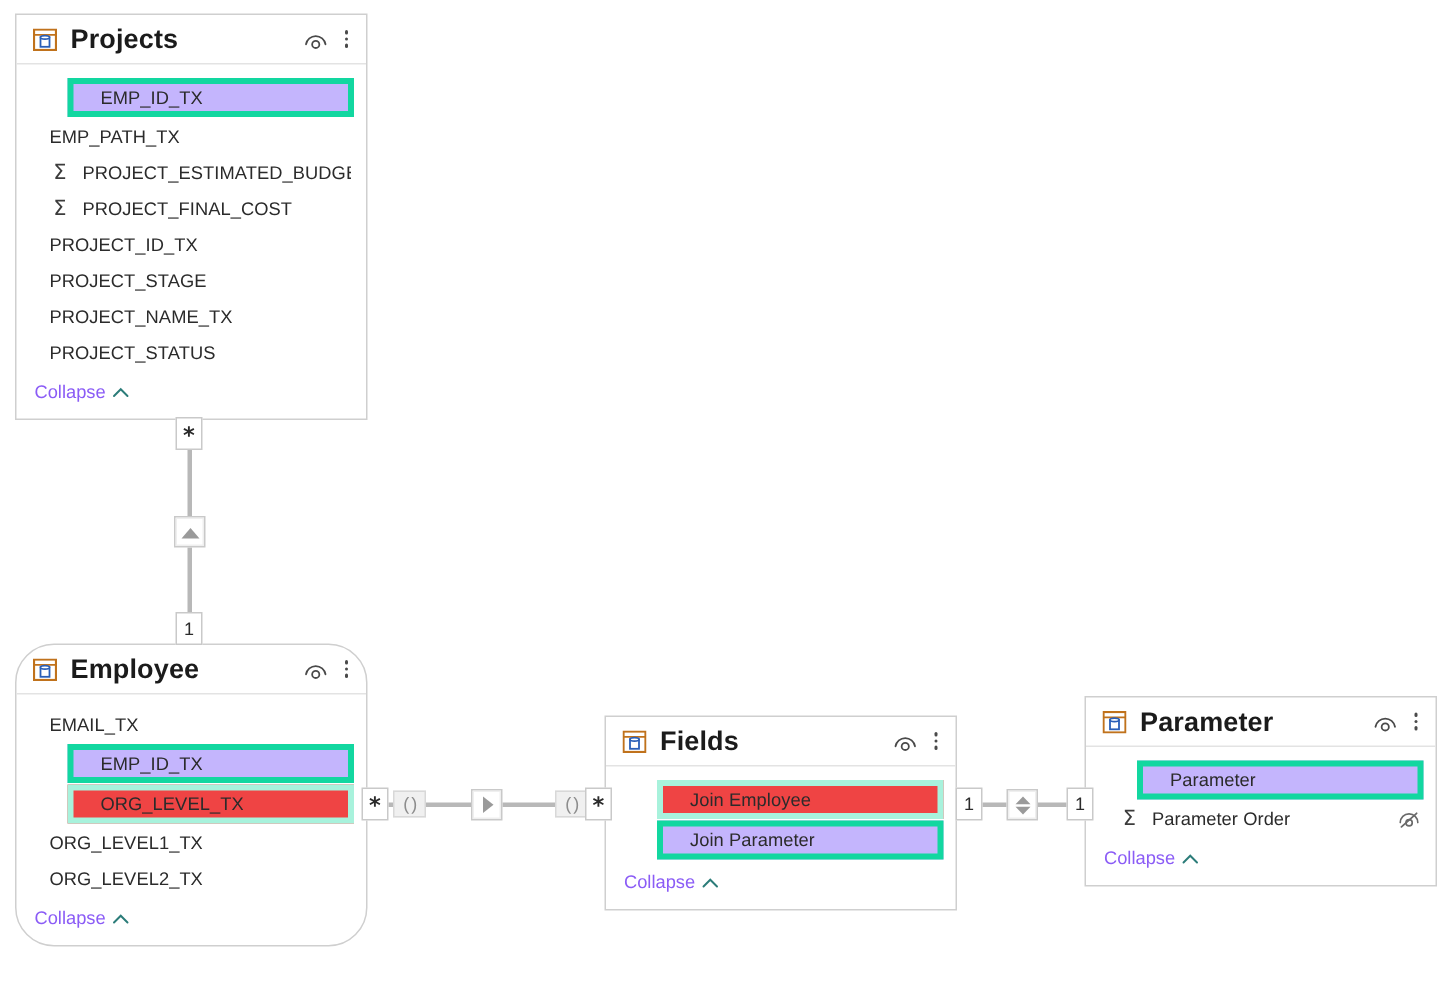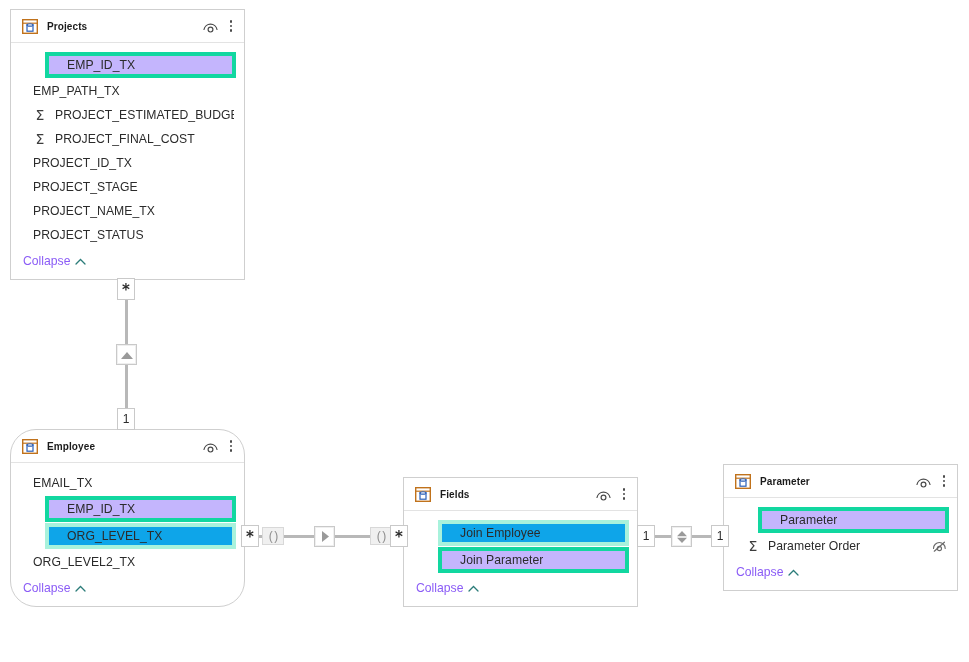--- a/index.html
+++ b/index.html
@@ -34,21 +34,21 @@
   }
   .card-header {
     height: 33px;
     display: flex;
     align-items: center;
     padding: 0 8px 0 11px;
     border-bottom: 1px solid #e3e3e3;
     box-sizing: border-box;
   }
   .card-title {
-    font-size: 10px;
+    font-size: 18px;
     font-weight: bold;
     color: #1b1b1b;
     margin-left: 9px;
     flex: 1 1 auto;
     white-space: nowrap;
     letter-spacing: .1px;
   }
   .hdr-icons {
     display: flex;
     align-items: center;
@@ -124,21 +124,21 @@
   
   .field.hl-strong {
     border: 4px solid #12d7a0;
     background: #c4b5fd;
     padding-left: 18px;
     height: 26px;
     margin: 1px 8px 1px 34px;
   }
   .field.hl-soft {
     border: 4px solid #a8f2dc;
-    background: #0ea5e9;
+    background: #ef4444;
     padding-left: 18px;
     height: 26px;
     margin: 1px 8px 1px 34px;
   }
 
   .collapse {
     display: flex;
     align-items: center;
     gap: 5px;
     font-size: 12.2px;
@@ -346,20 +346,23 @@
       <div class="field">
         <span class="fname">EMAIL_TX</span>
       </div>
       <div class="field hl-strong">
         <span class="fname">EMP_ID_TX</span>
       </div>
       <div class="field hl-soft">
         <span class="fname">ORG_LEVEL_TX</span>
       </div>
       <div class="field">
+        <span class="fname">ORG_LEVEL1_TX</span>
+      </div>
+      <div class="field">
         <span class="fname">ORG_LEVEL2_TX</span>
       </div>
       <div class="collapse">
         <span>Collapse</span>
         <svg class="chev" viewBox="0 0 11 7">
           <path d="M1 6 L5.5 1.5 L10 6" fill="none" stroke="#2b7c79" stroke-width="1.3" stroke-linecap="round"></path>
         </svg>
       </div>
     </div>
   </div>

